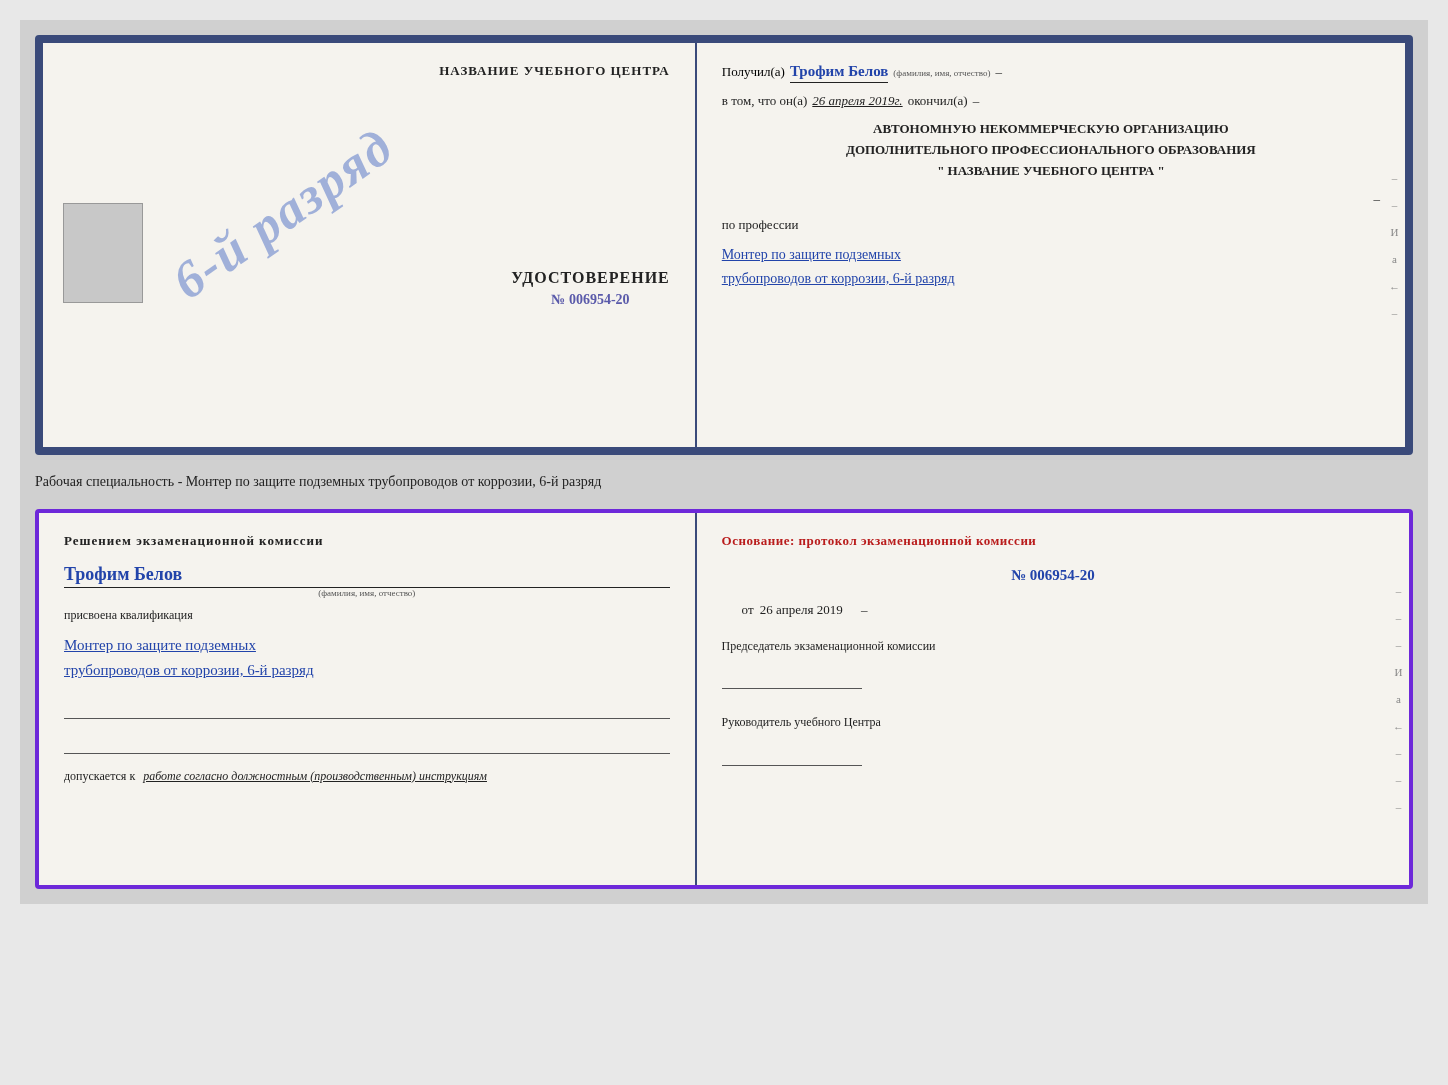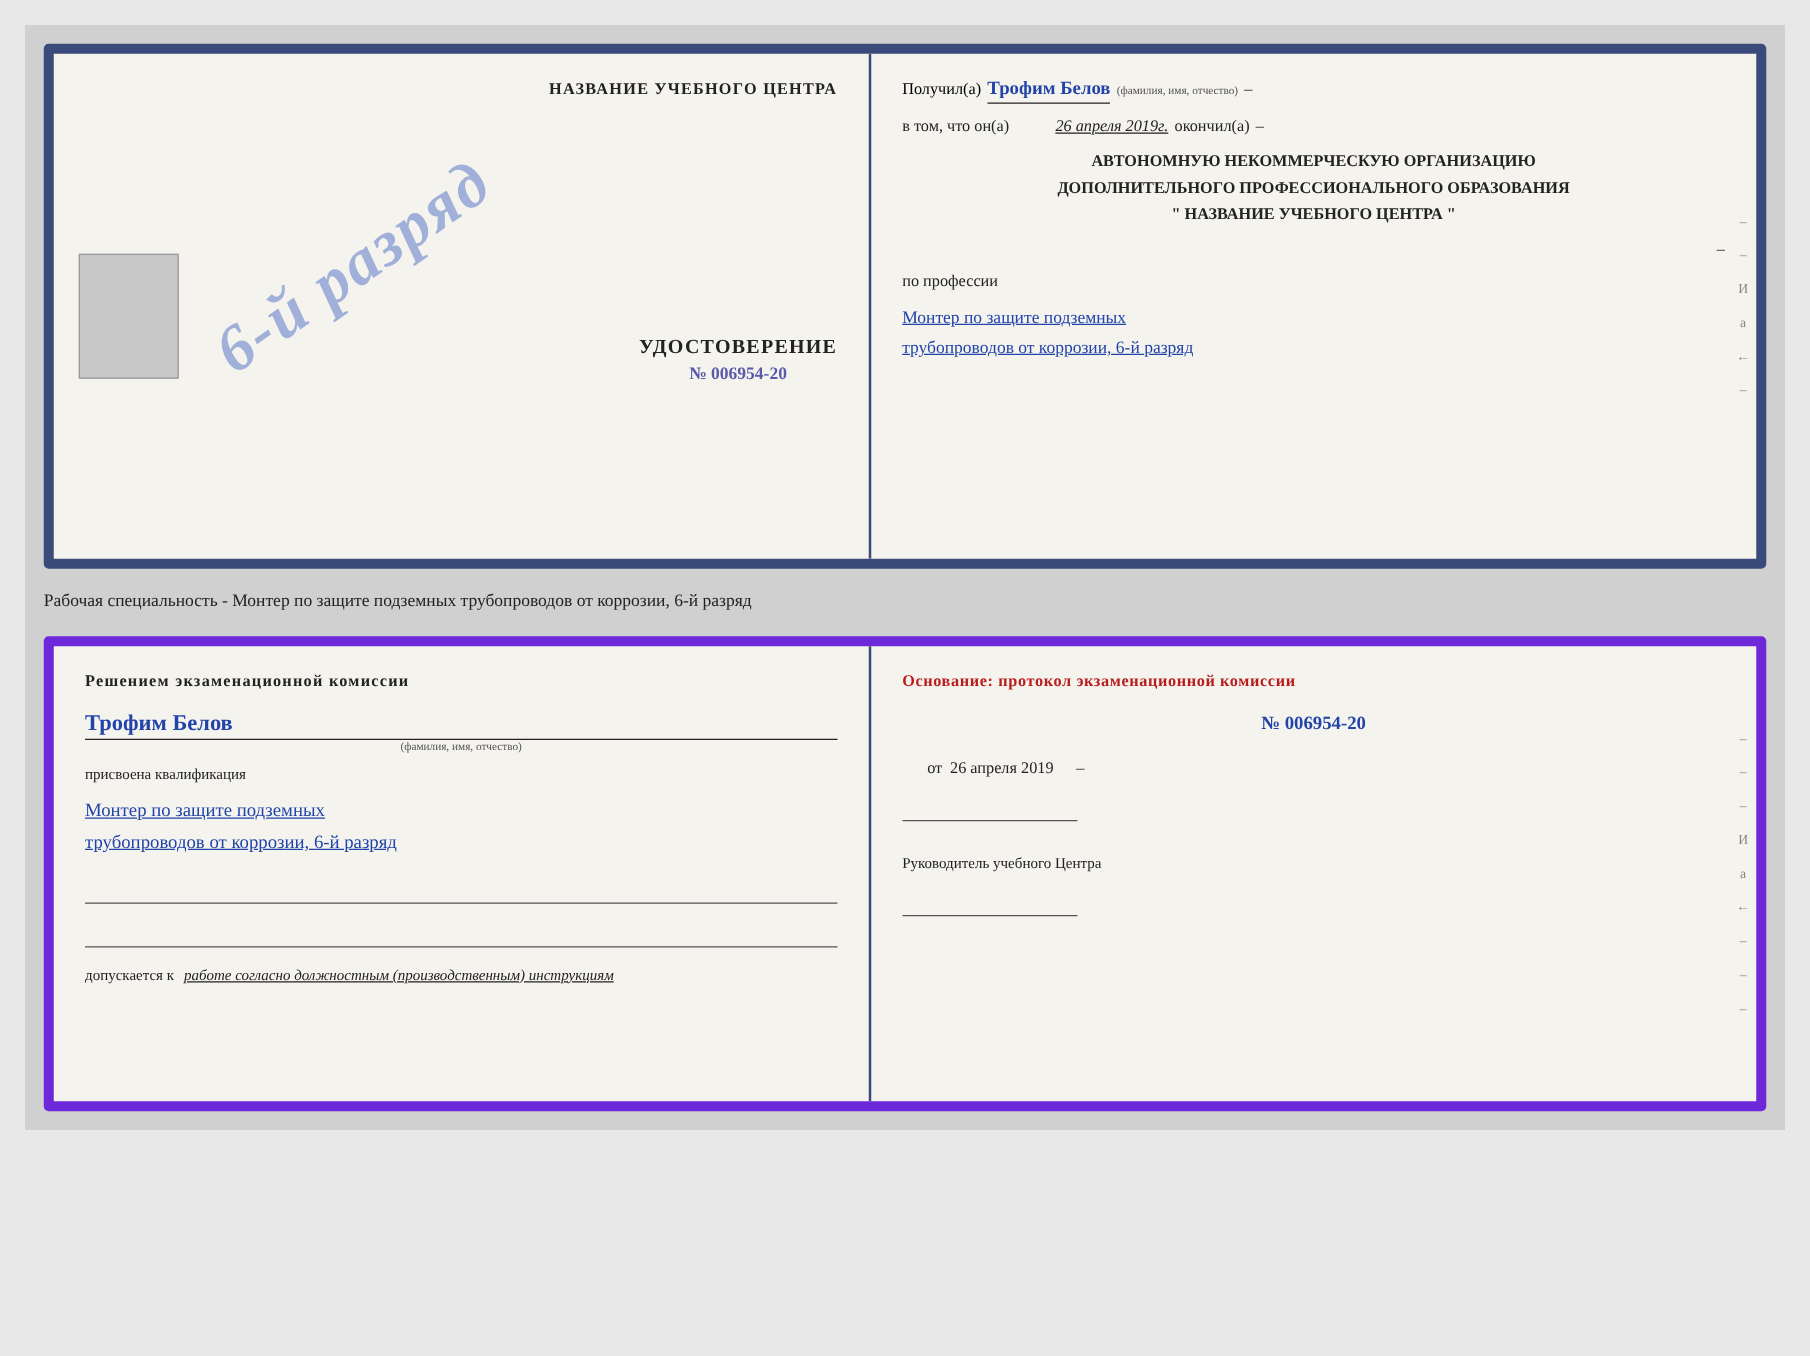--- a/index.html
+++ b/index.html
@@ -186,21 +186,21 @@
     .specialty-text {
       font-size: 14px;
       color: #222;
       padding: 5px 0;
       line-height: 1.4;
     }
 
     
     .bottom-document {
       background: #f5f3ee;
-      border: 8px solid #6d28d9;
+      border: 4px solid #6d28d9;
       border-radius: 4px;
       display: flex;
       min-height: 380px;
     }
 
     .bottom-left {
       width: 48%;
       border-right: 2px solid #3a4a7a;
       padding: 20px 25px;
       display: flex;
@@ -352,21 +352,21 @@
         <span style="font-size:13px;">Получил(а)</span>
         <span class="recipient-name">Трофим Белов</span>
         <span style="display:flex; flex-direction:column; align-items:center;">
           <span class="small-label">(фамилия, имя, отчество)</span>
         </span>
         <span class="dash">–</span>
       </div>
 
       <div class="date-line">
         <span style="font-size:13px;">в том, что он(а)</span>
-        <span class="handwritten-date" style="font-size:13px;margin-left:32px;">26 апреля 2019г.</span>
+        <span class="handwritten-date" style="font-size:13px;">26 апреля 2019г.</span>
         <span style="font-size:13px;">окончил(а)</span>
         <span class="dash">–</span>
       </div>
 
       <div class="org-text">
         <div>АВТОНОМНУЮ НЕКОММЕРЧЕСКУЮ ОРГАНИЗАЦИЮ</div>
         <div>ДОПОЛНИТЕЛЬНОГО ПРОФЕССИОНАЛЬНОГО ОБРАЗОВАНИЯ</div>
         <div>"  НАЗВАНИЕ УЧЕБНОГО ЦЕНТРА  "</div>
       </div>
 
@@ -429,20 +429,21 @@
       <div class="basis-title">Основание: протокол экзаменационной  комиссии</div>
 
       <div class="protocol-number">№  006954-20</div>
 
       <div class="date-from">
         <span>от</span>
         <span style="margin-left:3px;">26 апреля 2019</span>
         <span style="margin-left: 15px;">–</span>
       </div>
 
+      <div class="chairman-title">Председатель экзаменационной комиссии</div>
       <div class="signature-line"></div>
 
       <div class="director-title" style="margin-top:15px;">Руководитель учебного Центра</div>
       <div class="signature-line"></div>
 
     </div>
 
     <div class="right-edge-text">
       <span>–</span>
       <span>–</span>

